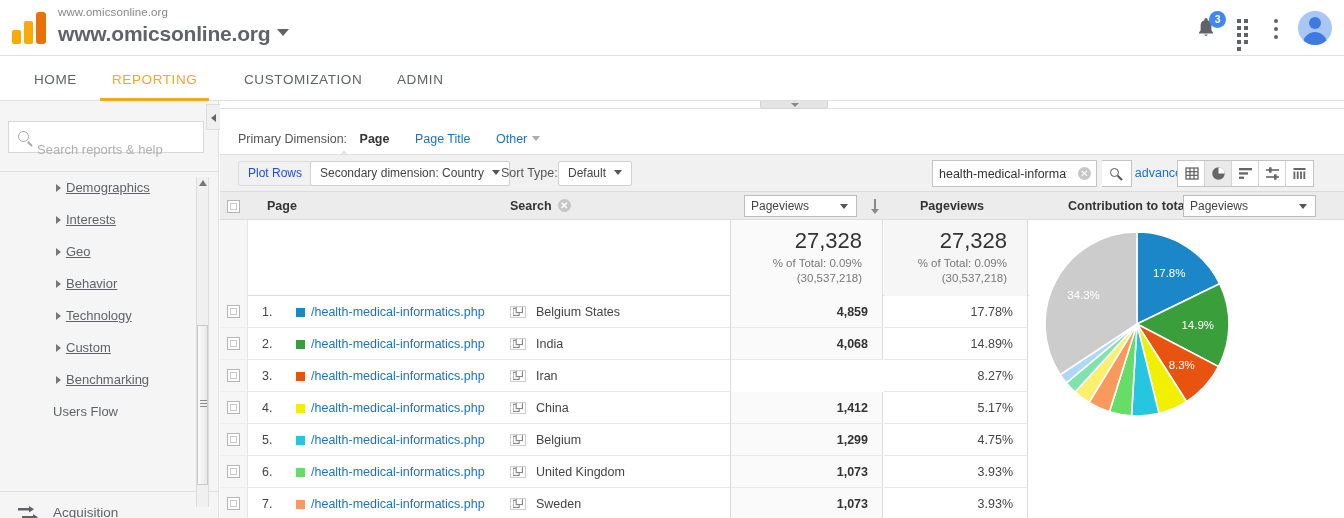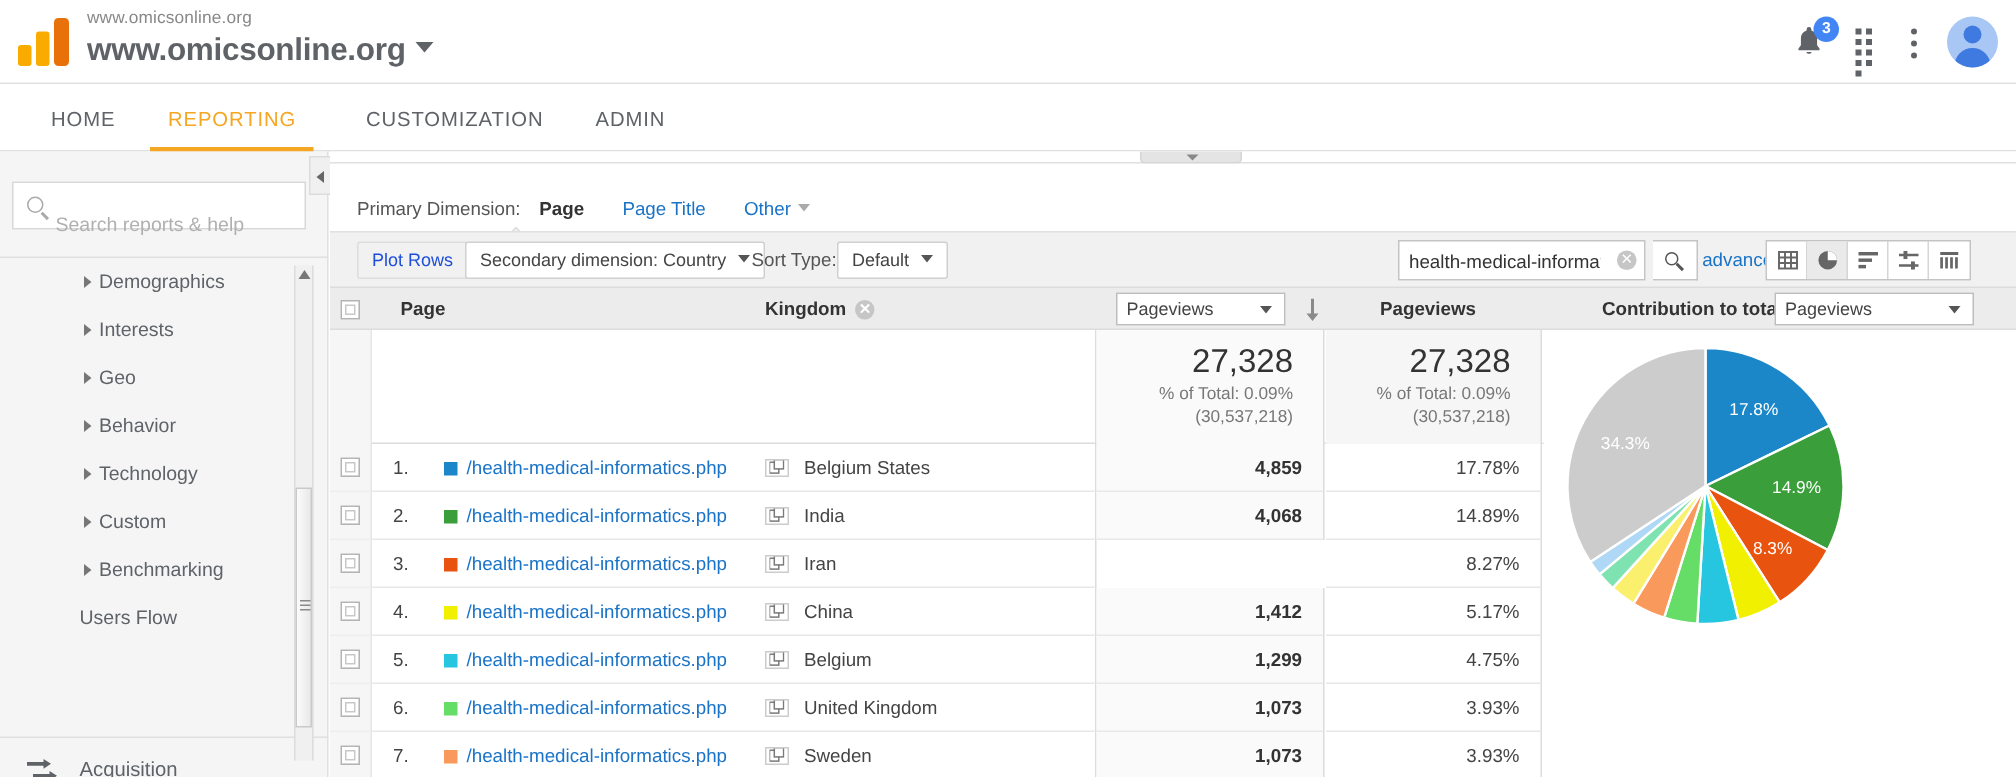--- a/index.html
+++ b/index.html
@@ -117,21 +117,21 @@
   .side-item {
     position: relative; height: 32px; line-height: 32px;
     padding-left: 50px; font-size: 13px; color: #5f6368; cursor: pointer;
     white-space: nowrap;
   }
   .side-item .tri {
     position: absolute; left: 56px; top: 12px; width: 0; height: 0;
     border-top: 4px solid transparent; border-bottom: 4px solid transparent;
     border-left: 5px solid #777;
   }
-  .side-item.has-tri { padding-left: 66px; }
+  .side-item.has-tri { padding-left: 66px; text-decoration: underline; }
   .side-item.flow { padding-left: 53px; }
   .side-sep2 {
     position: absolute; left: 0; top: 390px; width: 219px; height: 1px;
     background: #e0e0e0;
   }
   .side-section {
     position: absolute; left: 0; top: 392px; width: 219px; height: 40px;
     line-height: 40px; padding-left: 53px; font-size: 13.5px; color: #5f6368;
     cursor: pointer;
   }
@@ -609,21 +609,21 @@
               </g>
             </svg>
         </div>
       </div>
     </div>
 
     <div class="tbl-head">
       <span class="chk inner" style="position:absolute;left:7px;top:8px"></span>
       <span class="th-page">Page</span>
       <span class="th-country">
-        <span>Kingdom</span><span class="th-x">✕</span>
+        <span>Search</span><span class="th-x">✕</span>
       </span>
       <span class="metric-sel">
         <span>Pageviews</span><span class="dd-caret"></span>
       </span>
       <svg class="sortarrow" viewBox="0 0 12 16">
         <path d="M5 0h2v10h3l-4 5-4-5h3z" fill="#8a8a8a"></path>
       </svg>
       <span class="th-pv2">Pageviews</span>
       <span class="contrib-lbl">Contribution to total:</span>
       <span class="contrib-sel">

